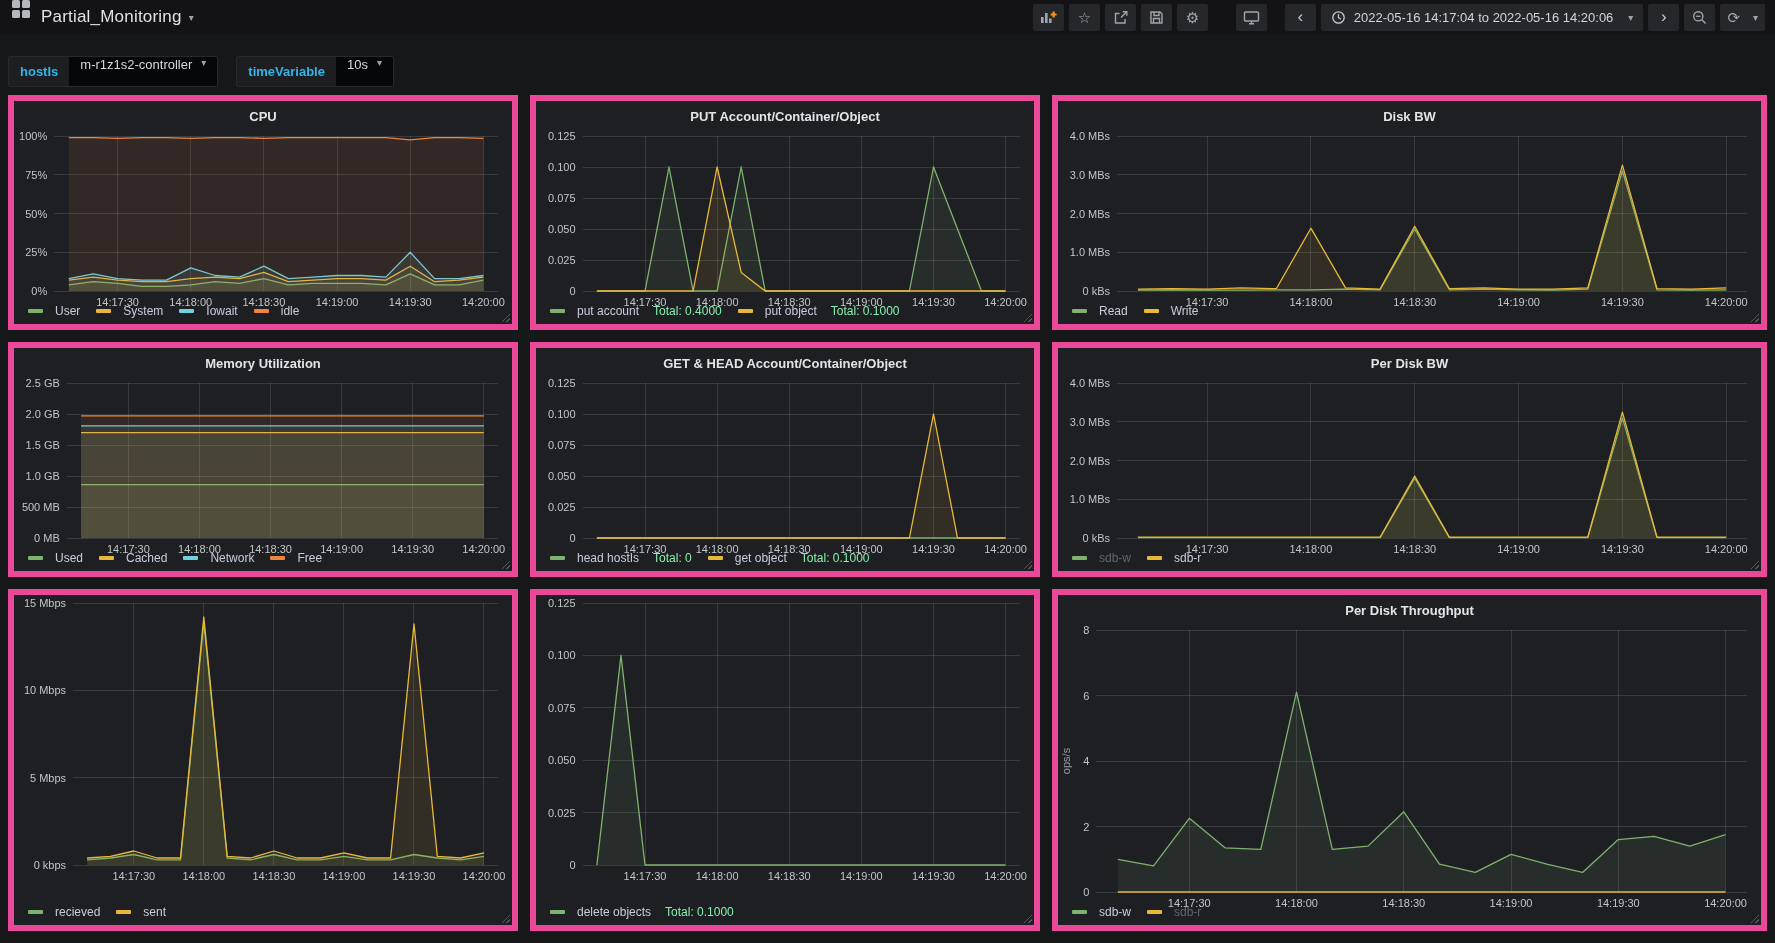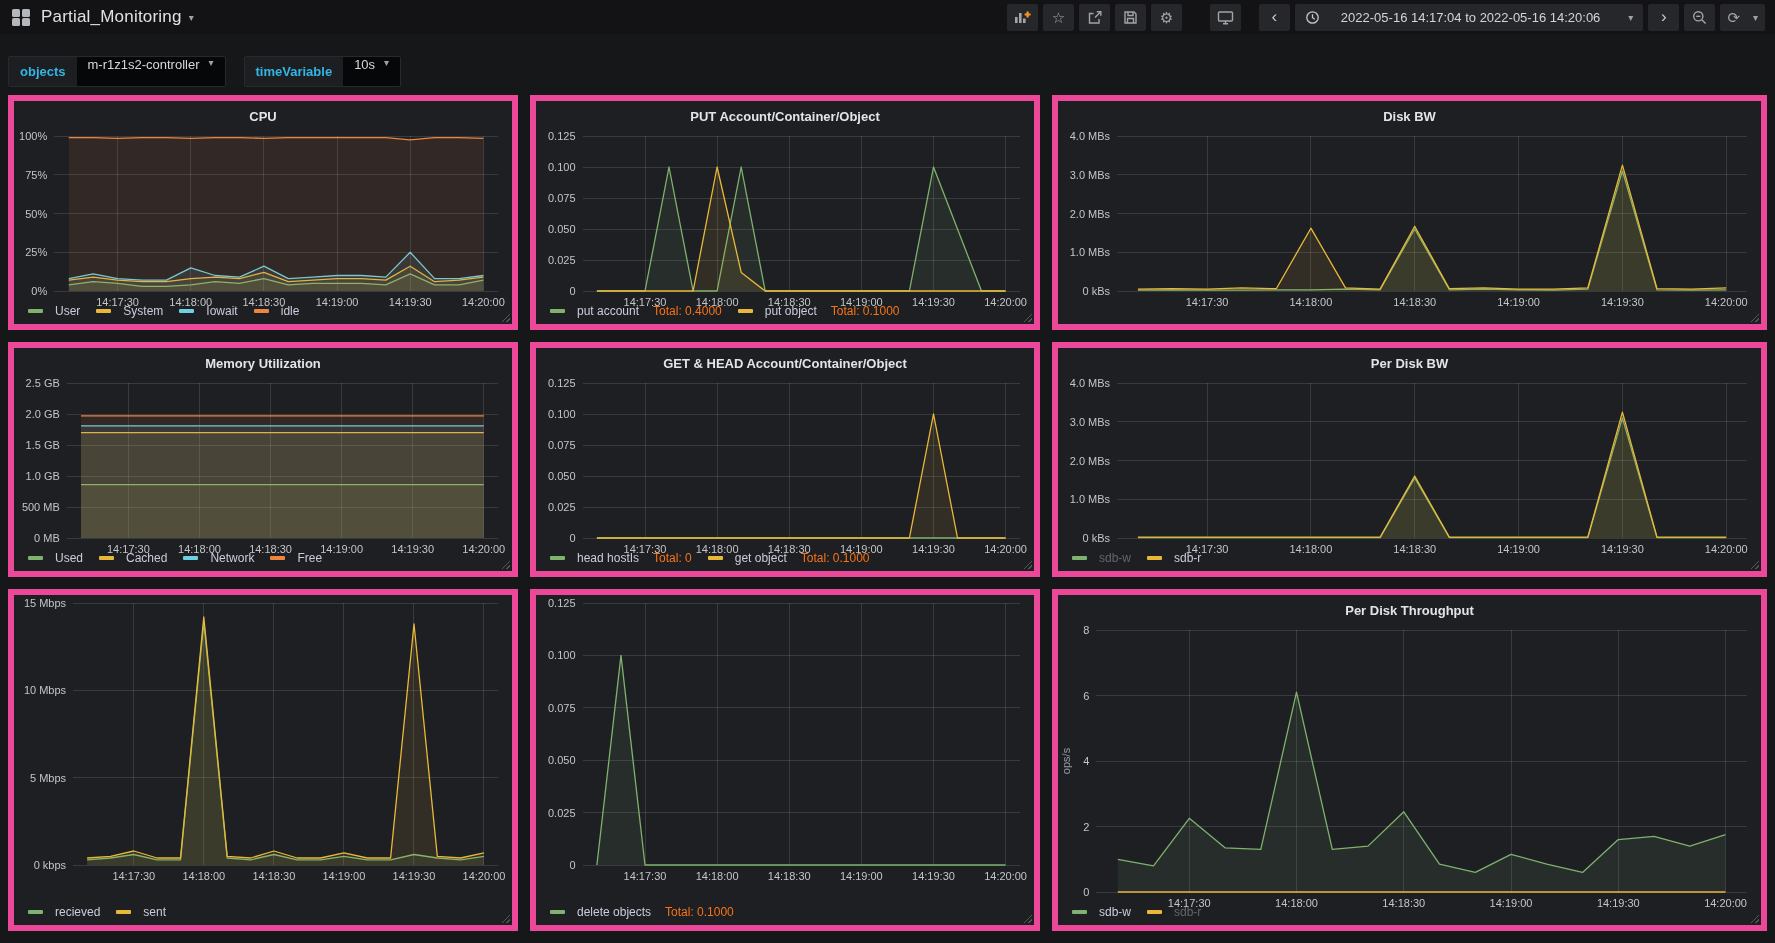--- a/index.html
+++ b/index.html
@@ -4,56 +4,56 @@
 <style>
   * { margin:0; padding:0; box-sizing:border-box; }
   html,body { width:1775px; height:943px; overflow:hidden; }
   body {
     background:#161719;
     font-family:"Liberation Sans", sans-serif;
     color:#d8d9da;
   }
   
   .navbar {
-    height:34px; background:#131315; display:flex; align-items:center;
+    height:34px; background:#131315; display:flex; 
     padding:0 10px 0 12px;
   }
   .logo-grid { width:17px; height:17px; display:grid; grid-template-columns:8px 8px; grid-template-rows:8px 8px; gap:1.5px; margin-right:12px; }
   .logo-grid span { background:#b4b7bb; border-radius:1.5px; display:block; }
   .dash-title-wrap { display:flex; align-items:center; cursor:pointer; }
   .dash-title { font-size:17px; color:#e0e1e3; letter-spacing:.2px; }
   .caret { color:#9fa1a5; font-size:10px; margin-left:7px; }
   .nav-right { margin-left:auto; display:flex; align-items:center; gap:5px; }
   .nav-btn {
     height:27px; min-width:31px; padding:0 7px; background:#26272b; border:none; border-radius:2px;
     display:flex; align-items:center; justify-content:center; color:#a1a4a8; cursor:pointer;
     font-family:inherit;
   }
   .nav-btn svg { display:block; }
   .glyph { font-size:15px; line-height:1; color:#a1a4a8; }
   .gap { width:18px; }
-  .timebox { display:flex; align-items:center; gap:21px; color:#d3d4d6; font-size:13px; padding:0 10px; }
+  .timebox { display:flex; align-items:center; gap:8px; color:#d3d4d6; font-size:13px; padding:0 10px; }
   .chev { font-size:17px; color:#c7c9cc; line-height:1; padding-bottom:2px; }
   .refresh-btn { gap:6px; }
   
   .submenu { display:flex; gap:18px; padding:22px 8px 0 8px; height:61px; align-items:flex-start; }
   .var-pill { display:flex; align-items:stretch; height:31px; border:1px solid #27292e; border-radius:2px; overflow:hidden; }
   .var-label { background:#1c1e22; color:#33b5e5; font-size:13px; font-weight:bold; display:flex; align-items:center; padding:0 11px; }
   .var-value { background:#060709; color:#d8d9da; font-size:13px; display:flex; gap:9px; padding:0 11px; cursor:pointer; }
   .var-value .caret { margin-left:0; }
   
   #dash { display:grid; grid-template-columns:510px 510px 715px; grid-template-rows:235px 235px 342px; gap:12px; padding:0 8px; }
   .panel { background:#1d1f23; border:6px solid #ec4899; position:relative; display:flex; flex-direction:column; }
   .panel-title { font-size:13px; font-weight:bold; color:#e3e4e6; text-align:center; padding:8px 0 4px 0; height:27px; cursor:pointer; }
   .chart-host { flex:1 1 auto; min-height:0; cursor:crosshair; }
   .legend { height:23px; display:flex; align-items:center; gap:16px; padding:0 0 4px 14px; font-size:12px; color:#ccccdc; }
   .legend-item { display:flex; align-items:center; gap:12px; cursor:pointer; }
   .legend-swatch { width:15px; height:4px; border-radius:1px; display:inline-block; }
   .legend-name.dim { color:#63666c; }
-  .legend-total { margin-left:2px; color:#f97316; }
+  .legend-total { margin-left:2px; color:#86efac; }
   .resize-handle {
     position:absolute; right:2px; bottom:2px; width:9px; height:9px; cursor:nwse-resize;
     background:repeating-linear-gradient(-45deg, transparent 0 2px, #54565b 2px 3px);
     clip-path:polygon(100% 0, 100% 100%, 0 100%);
   }
   svg text { font-family:"Liberation Sans", sans-serif; fill:#c3c5c8; font-size:11px; }
   svg .ylab { fill:#9a9da3; }
 </style>
 </head>
 <body>
@@ -130,21 +130,21 @@
     </button>
     <button class="nav-btn refresh-btn">
       <span class="glyph">⟳</span>
       <span class="caret">▾</span>
     </button>
   </span>
 </header>
 
 <div class="submenu">
   <div class="var-pill">
-    <span class="var-label">objects</span>
+    <span class="var-label">hostIs</span>
     <span class="var-value">
       <span>m-r1z1s2-controller</span>
       <span class="caret">▾</span>
     </span>
   </div>
   <div class="var-pill">
     <span class="var-label">timeVariable</span>
     <span class="var-value">
       <span>10s</span>
       <span class="caret">▾</span>
@@ -276,20 +276,30 @@
           <text x="52.1" y="89.5" text-anchor="end">2.0 MBs</text>
           <line x1="59.1" y1="46.75" x2="689" y2="46.75" stroke="rgba(255,255,255,0.12)" shape-rendering="crispEdges"></line>
           <text x="52.1" y="50.75" text-anchor="end">3.0 MBs</text>
           <line x1="59.1" y1="8" x2="689" y2="8" stroke="rgba(255,255,255,0.12)" shape-rendering="crispEdges"></line>
           <text x="52.1" y="12" text-anchor="end">4.0 MBs</text>
           <polygon points="79.9,162.2 114.5,161.8 149.1,162.2 183.7,162.2 218.3,161.8 252.9,161.8 287.5,161.1 322.1,161.8 356.7,101.0 391.4,161.8 426.0,161.1 460.6,161.8 495.2,162.2 529.8,161.1 564.4,42.9 599.0,161.8 633.6,162.2 668.2,161.8 668.2,163.0 79.9,163.0" fill="#7EB26D" fill-opacity="0.1" stroke="none"></polygon>
           <polyline points="79.9,162.2 114.5,161.8 149.1,162.2 183.7,162.2 218.3,161.8 252.9,161.8 287.5,161.1 322.1,161.8 356.7,101.0 391.4,161.8 426.0,161.1 460.6,161.8 495.2,162.2 529.8,161.1 564.4,42.9 599.0,161.8 633.6,162.2 668.2,161.8" fill="none" stroke="#7EB26D" stroke-width="1.3" stroke-linejoin="round"></polyline>
           <polygon points="79.9,161.1 114.5,160.7 149.1,161.1 183.7,159.9 218.3,160.7 252.9,100.2 287.5,159.9 322.1,161.1 356.7,98.3 391.4,160.7 426.0,159.9 460.6,161.1 495.2,161.1 529.8,159.9 564.4,37.1 599.0,160.7 633.6,161.1 668.2,159.9 668.2,163.0 79.9,163.0" fill="#EAB839" fill-opacity="0.1" stroke="none"></polygon>
           <polyline points="79.9,161.1 114.5,160.7 149.1,161.1 183.7,159.9 218.3,160.7 252.9,100.2 287.5,159.9 322.1,161.1 356.7,98.3 391.4,160.7 426.0,159.9 460.6,161.1 495.2,161.1 529.8,159.9 564.4,37.1 599.0,160.7 633.6,161.1 668.2,159.9" fill="none" stroke="#EAB839" stroke-width="1.3" stroke-linejoin="round"></polyline>
         </svg></div>
+      <div class="legend">
+        <span class="legend-item">
+          <span class="legend-swatch" style="background: rgb(126, 178, 109);"></span>
+          <span class="legend-name">Read</span>
+        </span>
+        <span class="legend-item">
+          <span class="legend-swatch" style="background: rgb(234, 184, 57);"></span>
+          <span class="legend-name">Write</span>
+        </span>
+      </div>
       <div class="resize-handle"></div>
     </section>
     <section class="panel">
       <h2 class="panel-title">Memory Utilization</h2>
       <div class="chart-host"><svg width="508" height="183">
           <line x1="114.39999999999999" y1="8" x2="114.39999999999999" y2="163" stroke="rgba(255,255,255,0.12)" shape-rendering="crispEdges"></line>
           <text x="114.39999999999999" y="178" text-anchor="middle">14:17:30</text>
           <line x1="185.47692307692307" y1="8" x2="185.47692307692307" y2="163" stroke="rgba(255,255,255,0.12)" shape-rendering="crispEdges"></line>
           <text x="185.47692307692307" y="178" text-anchor="middle">14:18:00</text>
           <line x1="256.55384615384617" y1="8" x2="256.55384615384617" y2="163" stroke="rgba(255,255,255,0.12)" shape-rendering="crispEdges"></line>

